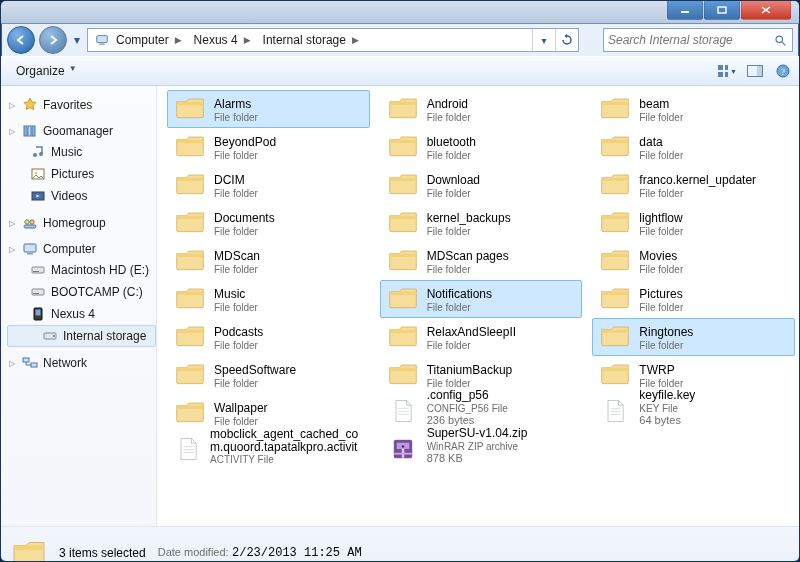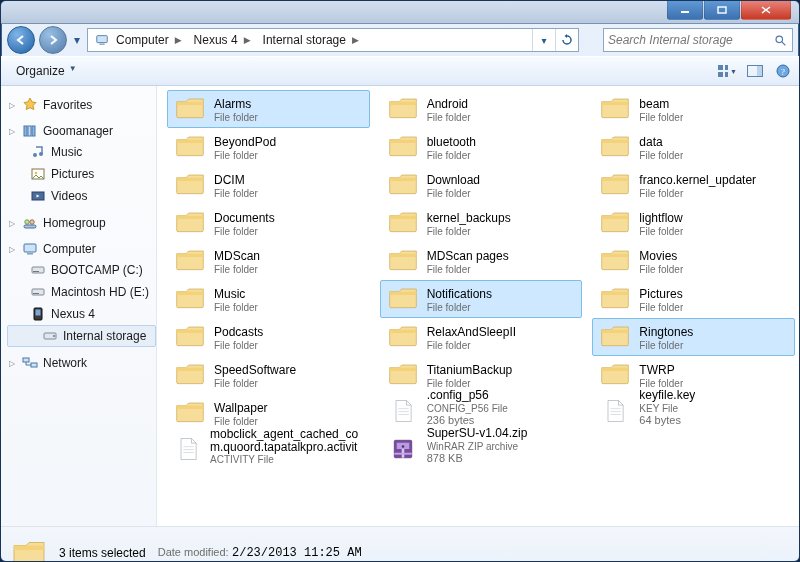--- a/index.html
+++ b/index.html
@@ -251,30 +251,30 @@
           <span>Computer</span>
         </div>
         <div id="drive-items">
             <div class="sb-item">
               <span class="ico">
                 <svg viewBox="0 0 16 16">
                   <rect x="2" y="5" width="12" height="6" rx="1" fill="#e2e6ea" stroke="#7f8a96"></rect>
                   <rect x="3" y="9" width="6" height="1" fill="#6d7884"></rect>
                 </svg>
               </span>
-              <span>BOOTCAMP (C:)</span>
+              <span>Macintosh HD (E:)</span>
             </div>
             <div class="sb-item">
               <span class="ico">
                 <svg viewBox="0 0 16 16">
                   <rect x="2" y="5" width="12" height="6" rx="1" fill="#e2e6ea" stroke="#7f8a96"></rect>
                   <rect x="3" y="9" width="6" height="1" fill="#6d7884"></rect>
                 </svg>
               </span>
-              <span>Macintosh HD (E:)</span>
+              <span>BOOTCAMP (C:)</span>
             </div>
             <div class="sb-item">
               <span class="ico">
                 <svg viewBox="0 0 16 16">
                   <rect x="4" y="2" width="8" height="12" rx="1" fill="#3a3a3a" stroke="#111"></rect>
                   <rect x="5.5" y="3.5" width="5" height="6" fill="#7aa7d6"></rect>
                 </svg>
               </span>
               <span>Nexus 4</span>
             </div>

